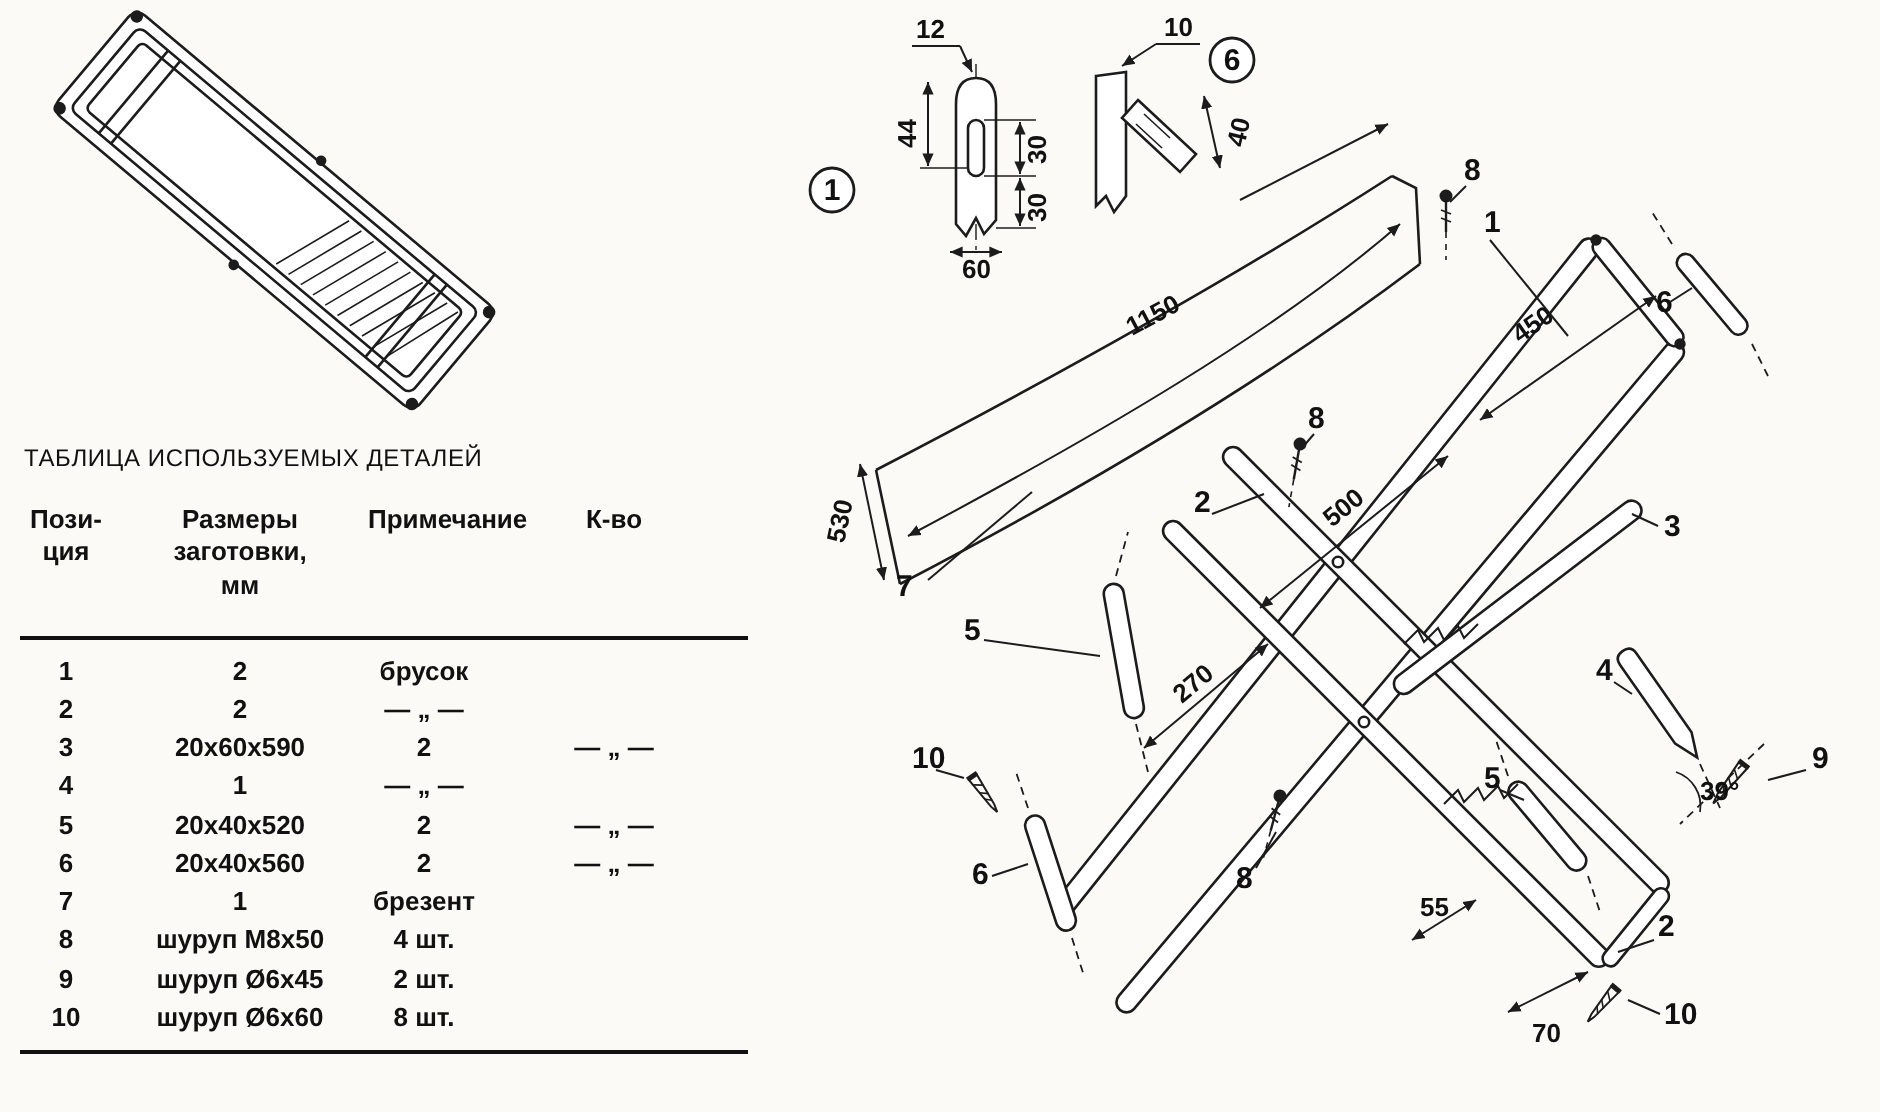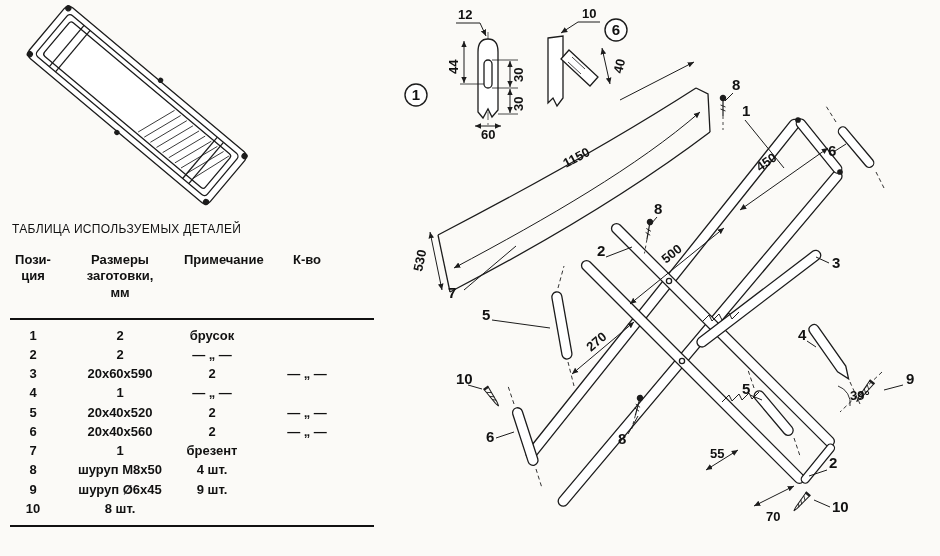--- a/index.html
+++ b/index.html
@@ -113,25 +113,26 @@
         </div>
       <div class="trow">
           <span>8</span>
           <span>шуруп М8х50</span>
           <span>4 шт.</span>
           <span></span>
         </div>
       <div class="trow">
           <span>9</span>
           <span>шуруп Ø6х45</span>
-          <span>9 шт.</span>
+          <span>2 шт.</span>
           <span></span>
         </div>
       <div class="trow">
           <span>10</span>
+          <span>шуруп Ø6х60</span>
           <span>8 шт.</span>
           <span></span>
         </div>
     </div>
   </div>
 
   <svg class="diagram" width="550" height="556" viewBox="0 0 550 556">
     <defs>
       <marker id="ar" viewBox="0 0 10 10" refX="9" refY="5" markerWidth="7" markerHeight="7" orient="auto-start-reverse">
         <path d="M0,1 L9,5 L0,9 z" fill="#1c1c1c"></path>

